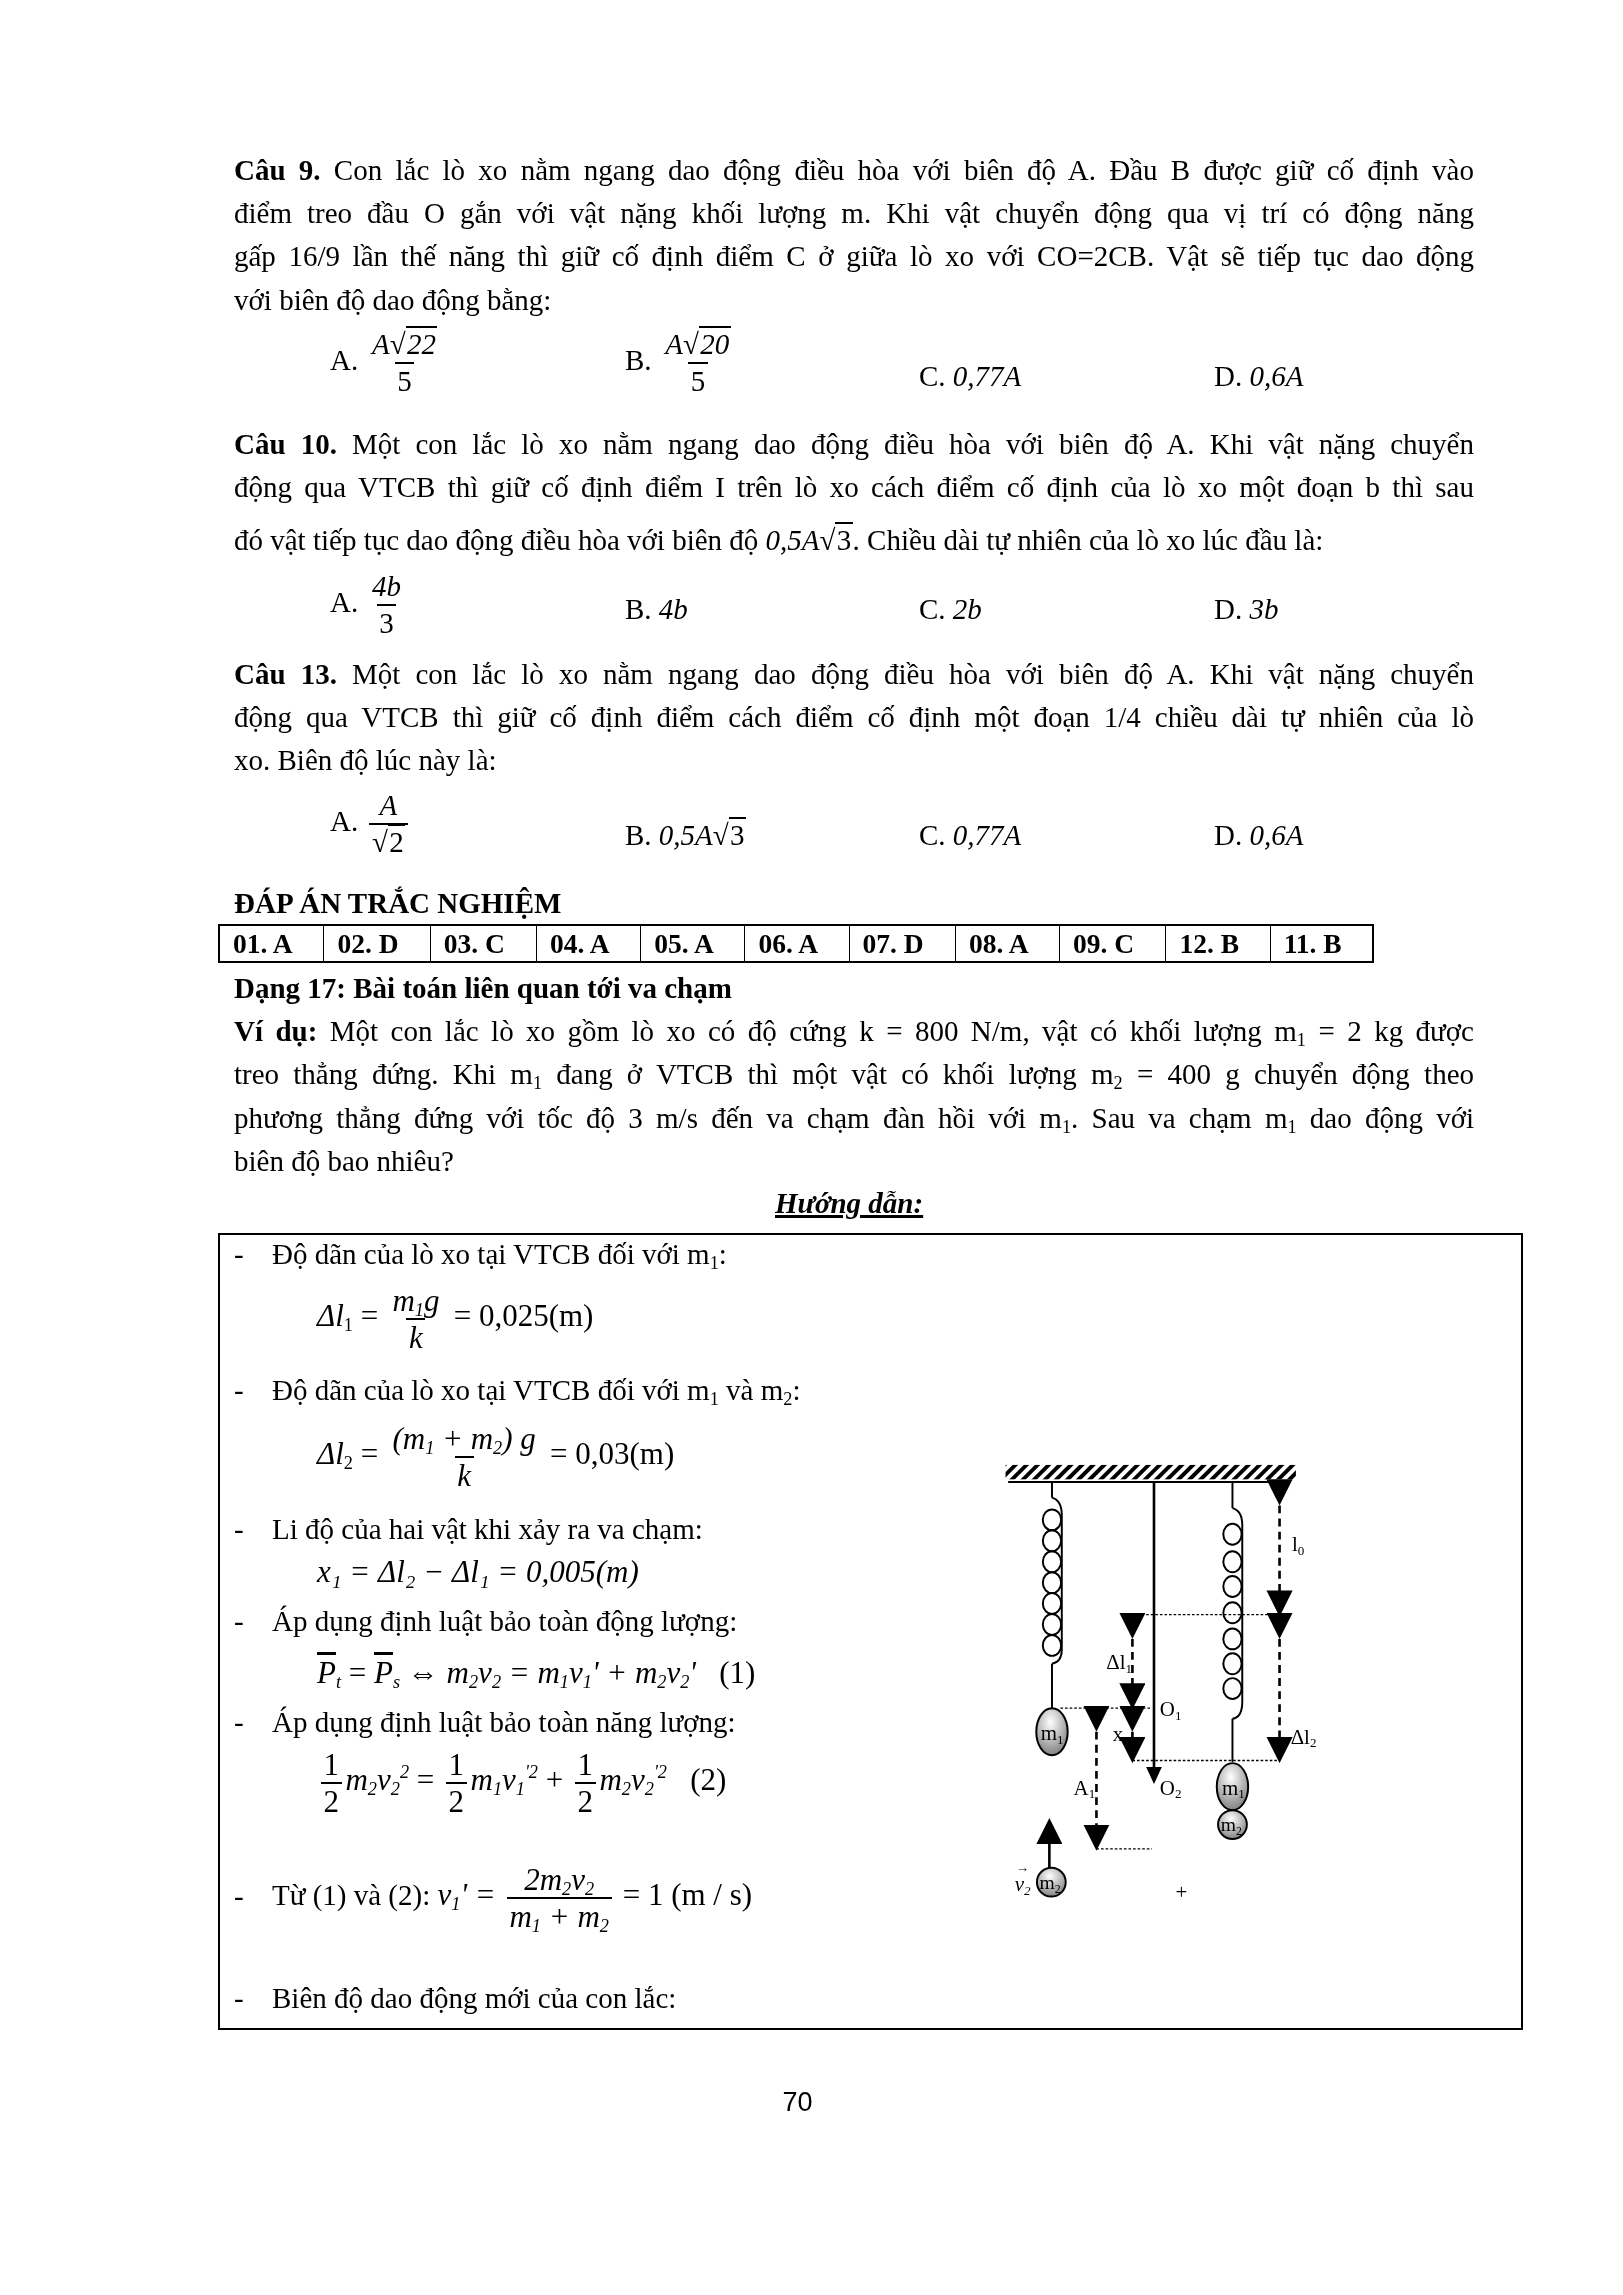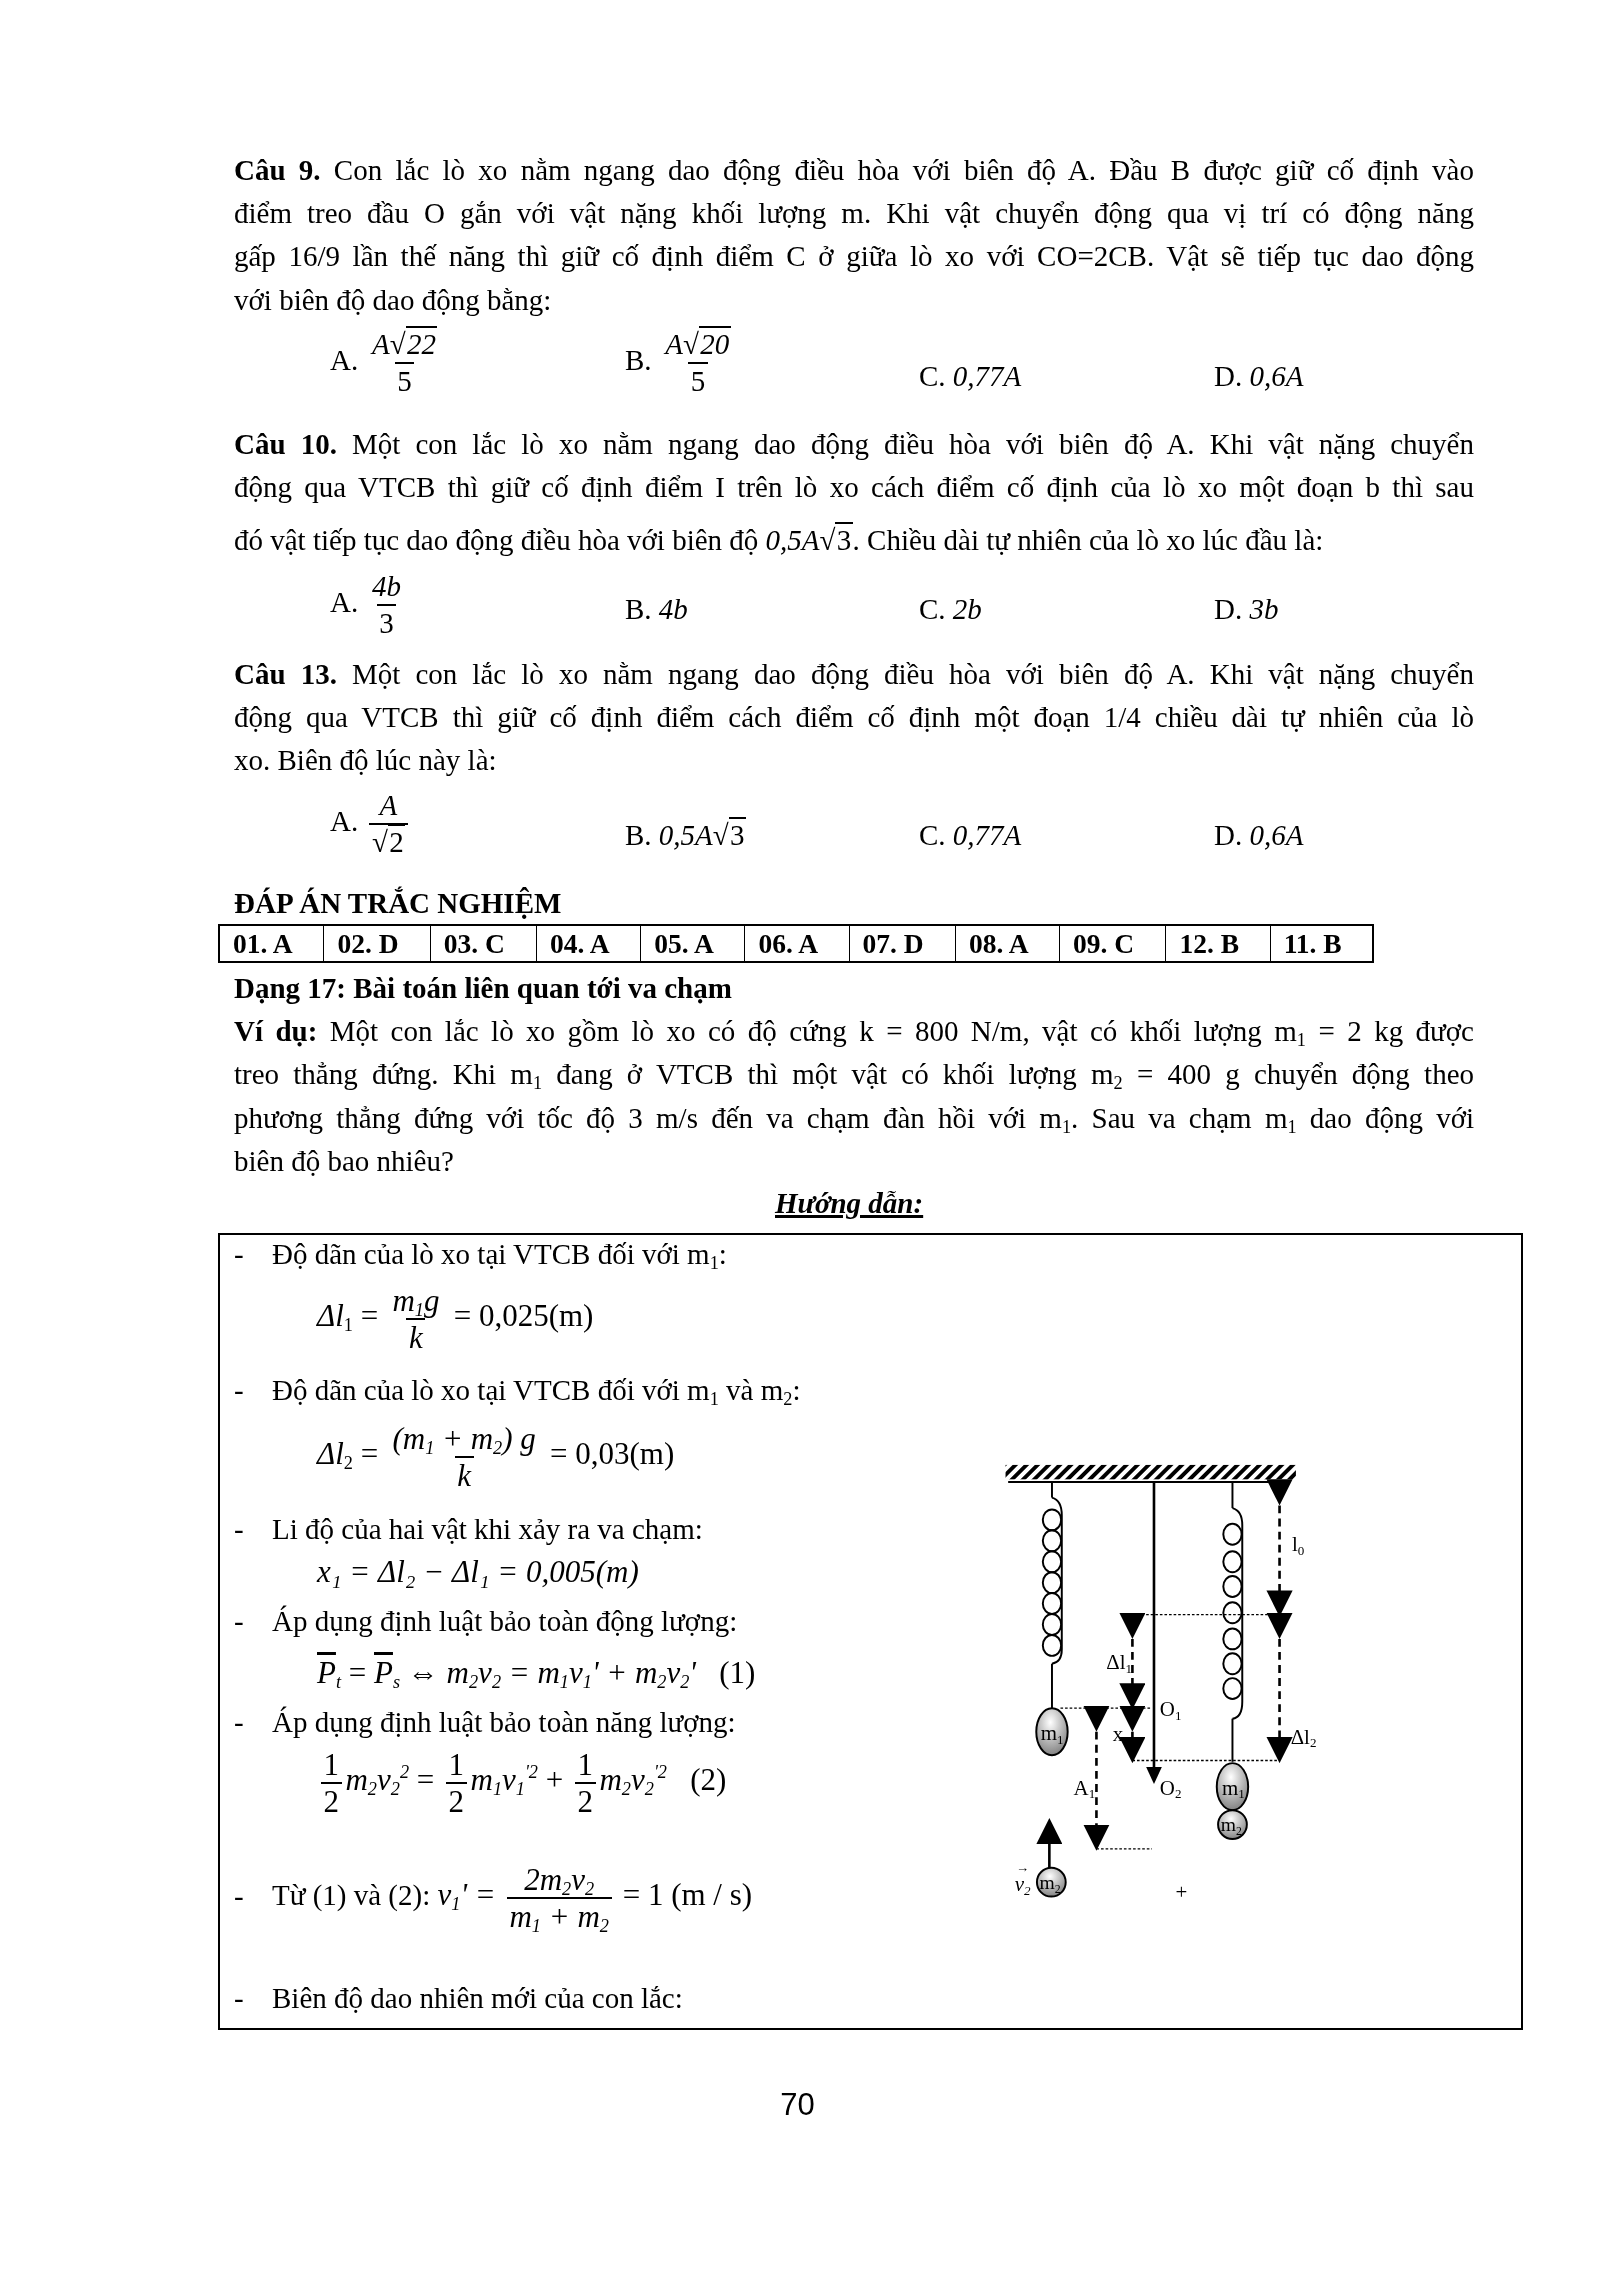--- a/index.html
+++ b/index.html
@@ -17,21 +17,21 @@
   .sqrt { display:inline-block; }
   .sqrt .rad { border-top:2px solid #000; padding:0 1.3px; }
   sub { font-size:18.3px; vertical-align:-5.2px; line-height:0; }
   sup { font-size:18.3px; vertical-align:11.8px; line-height:0; }
   table.ans { position:absolute; left:218px; top:924px; width:1156px; height:39px; border-collapse:collapse;
               border:2.6px solid #000; font-weight:bold; font-size:27.5px; }
   table.ans td { border:1.3px solid #000; padding:0 0 0 13px; height:35px; text-align:left; }
   .box { position:absolute; left:218px; top:1233px; width:1305px; height:797px; border:2.6px solid #000; box-sizing:border-box; }
   .bx { position:absolute; font-size:29px; line-height:34px; white-space:nowrap; }
   .page-num { position:absolute; left:0; width:1595px; top:2087px; text-align:center;
-              font-family:"Liberation Sans", sans-serif; font-size:31px; }
+              font-family:"Liberation Sans", sans-serif; font-size:27px; }
   .eq { font-family:"Liberation Serif", serif; font-size:31px; }
 </style>
 </head>
 <body>
 
 <div class="line justify" style="top:153px;"><b>Câu 9.</b><span> Con lắc lò xo nằm ngang dao động điều hòa với biên độ A. Đầu B được giữ cố định vào</span></div>
 <div class="line justify" style="top:196px;">điểm treo đầu O gắn với vật nặng khối lượng m. Khi vật chuyển động qua vị trí có động năng</div>
 <div class="line justify" style="top:239px;">gấp 16/9 lần thế năng thì giữ cố định điểm C ở giữa lò xo với CO=2CB. Vật sẽ tiếp tục dao động</div>
 <div class="line" style="top:283px;">với biên độ dao động bằng:</div>
 
@@ -170,21 +170,21 @@
   <span>Từ (1) và (2): </span>
   <span class="it eq">v<sub>1</sub>' =</span>
   <span class="frac it eq">
       <span class="num">2m<sub>2</sub>v<sub>2</sub></span>
       <span class="den">m<sub>1</sub> + m<sub>2</sub></span>
     </span>
   <span class="eq">= 1 (m / s)</span>
 </div>
 
 <div class="bx" style="left:234px; top:1981px;">-</div>
-<div class="bx" style="left:272px; top:1981px;">Biên độ dao nhiên mới của con lắc:</div>
+<div class="bx" style="left:272px; top:1981px;">Biên độ dao động mới của con lắc:</div>
 
 <svg class="abs" style="left:995px; top:1427px;" width="471" height="497" viewBox="0 0 720 760">
   <defs>
     <pattern id="hatch" width="12" height="12" patternUnits="userSpaceOnUse" patternTransform="rotate(45)">
       <rect width="6" height="12" fill="#000"></rect>
     </pattern>
     <radialGradient id="ball" cx="45%" cy="30%" r="75%">
       <stop offset="0%" stop-color="#ffffff"></stop>
       <stop offset="100%" stop-color="#7a7a7a"></stop>
     </radialGradient>

